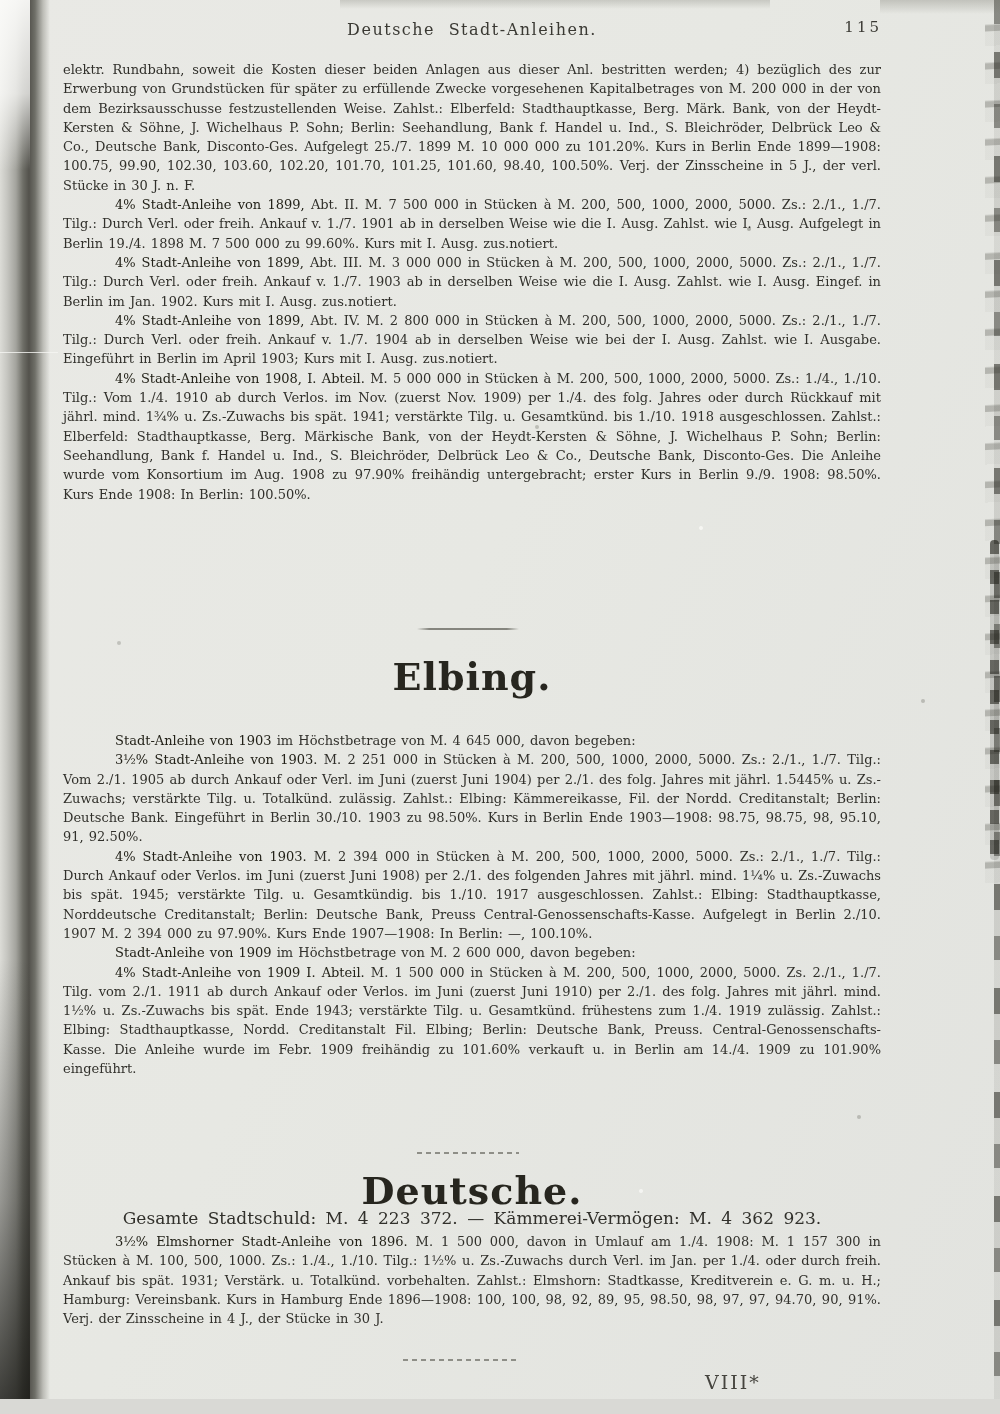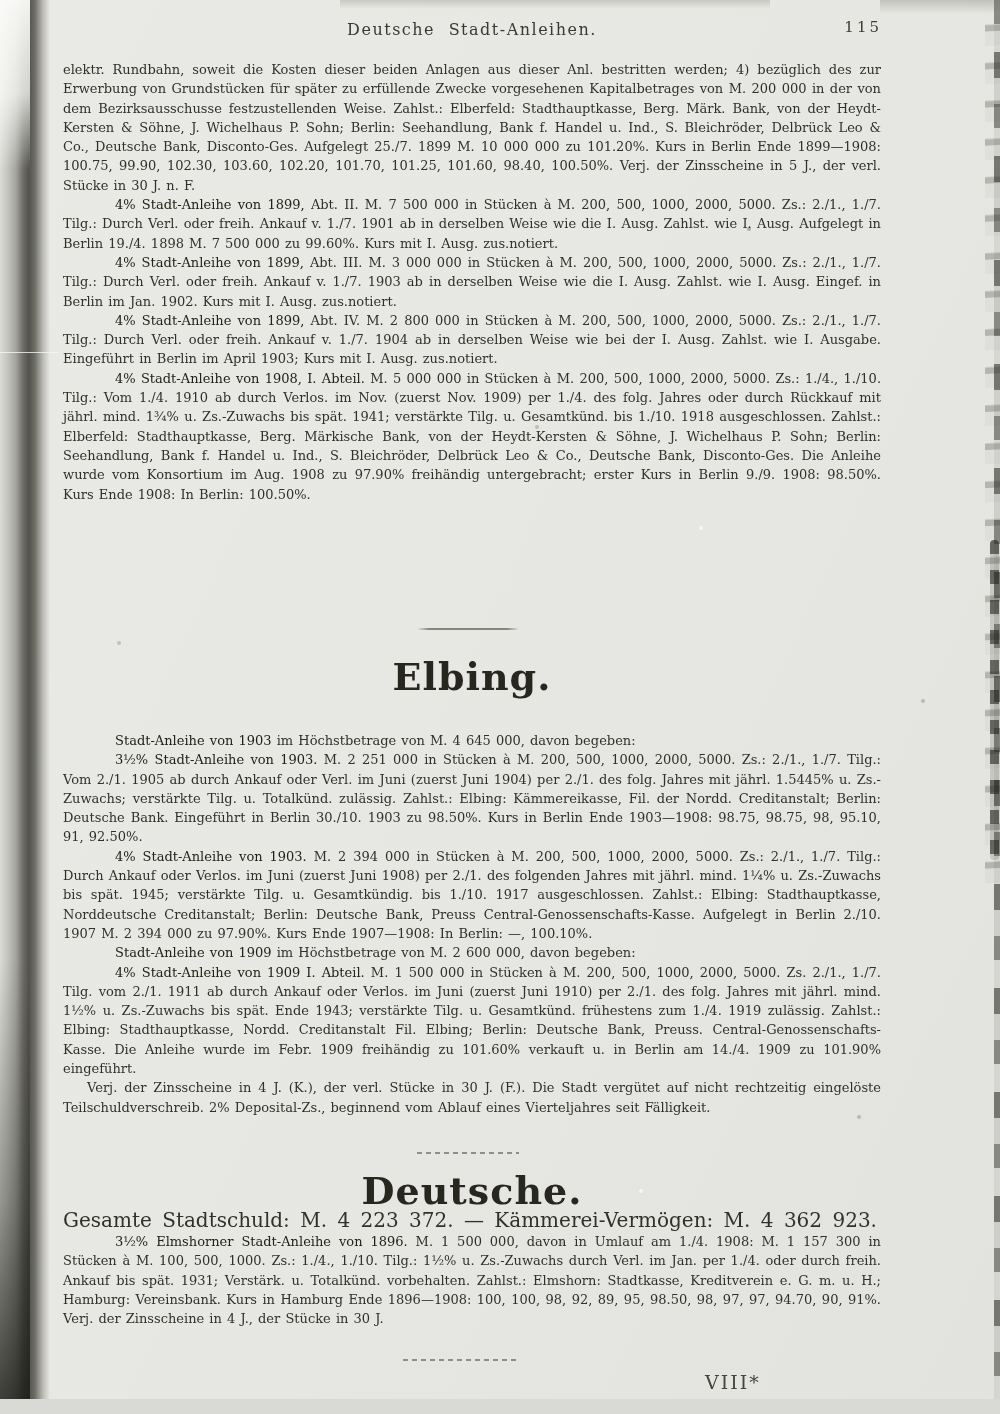--- a/index.html
+++ b/index.html
@@ -44,22 +44,22 @@
   .sec-elbing{top:723px;margin-top:8px;}
   .sec-elmshorn{top:1232px;}
   .para{text-indent:52px;margin:0;}
   .para.no-indent{text-indent:0;}
   .para.small-indent{text-indent:24px;}
   .lead{font-weight:normal;color:#232219;}
   .big-heading{position:absolute;left:63px;width:818px;text-align:center;margin:0;
     font-size:38px;font-weight:bold;letter-spacing:1px;line-height:1;color:#27261f;}
   .h-elbing{top:658px;}
   .h-elmshorn{top:1172px;}
-  .summary-line{position:absolute;left:63px;top:1208px;width:818px;text-align:left;
-    font-size:20px;word-spacing:4px;color:#31302b;}
+  .summary-line{position:absolute;left:63px;top:1208px;width:818px;text-align:center;
+    font-size:17px;word-spacing:4px;color:#31302b;}
   .divider{position:absolute;height:2px;}
   .divider-solid{background:linear-gradient(90deg,rgba(100,100,92,0) 0%,rgba(100,100,92,.75) 12%,rgba(100,100,92,.75) 88%,rgba(100,100,92,0) 100%);}
   .divider-dashed{background:repeating-linear-gradient(90deg,rgba(105,105,97,.7) 0 5px,rgba(105,105,97,0) 5px 9px);}
   .div1{top:628px;left:417px;width:102px;}
   .div2{top:1152px;left:417px;width:102px;}
   .div3{top:1359px;left:403px;width:117px;}
   .footer-sig{position:absolute;left:705px;top:1371px;font-size:19px;letter-spacing:2px;color:#45443e;}
 </style>
 </head>
 <body>
@@ -90,21 +90,20 @@
 
   <div class="divider divider-solid div1"></div>
 
   <h2 class="big-heading h-elbing">Elbing.</h2>
   <div class="textcol sec-elbing">
     <p class="para"><span class="lead">Stadt-Anleihe von 1903</span> <span>im Höchstbetrage von M. 4 645 000, davon begeben:</span></p>
     <p class="para"><span class="lead">3½% Stadt-Anleihe von 1903.</span> <span>M. 2 251 000 in Stücken à M. 200, 500, 1000, 2000, 5000. Zs.: 2./1., 1./7. Tilg.: Vom 2./1. 1905 ab durch Ankauf oder Verl. im Juni (zuerst Juni 1904) per 2./1. des folg. Jahres mit jährl. 1.5445% u. Zs.-Zuwachs; verstärkte Tilg. u. Totalkünd. zulässig. Zahlst.: Elbing: Kämmereikasse, Fil. der Nordd. Creditanstalt; Berlin: Deutsche Bank. Eingeführt in Berlin 30./10. 1903 zu 98.50%. Kurs in Berlin Ende 1903—1908: 98.75, 98.75, 98, 95.10, 91, 92.50%.</span></p>
     <p class="para"><span class="lead">4% Stadt-Anleihe von 1903.</span> <span>M. 2 394 000 in Stücken à M. 200, 500, 1000, 2000, 5000. Zs.: 2./1., 1./7. Tilg.: Durch Ankauf oder Verlos. im Juni (zuerst Juni 1908) per 2./1. des folgenden Jahres mit jährl. mind. 1¼% u. Zs.-Zuwachs bis spät. 1945; verstärkte Tilg. u. Gesamtkündig. bis 1./10. 1917 ausgeschlossen. Zahlst.: Elbing: Stadthauptkasse, Norddeutsche Creditanstalt; Berlin: Deutsche Bank, Preuss Central-Genossenschafts-Kasse. Aufgelegt in Berlin 2./10. 1907 M. 2 394 000 zu 97.90%. Kurs Ende 1907—1908: In Berlin: —, 100.10%.</span></p>
     <p class="para"><span class="lead">Stadt-Anleihe von 1909</span> <span>im Höchstbetrage von M. 2 600 000, davon begeben:</span></p>
     <p class="para"><span class="lead">4% Stadt-Anleihe von 1909 I. Abteil.</span> <span>M. 1 500 000 in Stücken à M. 200, 500, 1000, 2000, 5000. Zs. 2./1., 1./7. Tilg. vom 2./1. 1911 ab durch Ankauf oder Verlos. im Juni (zuerst Juni 1910) per 2./1. des folg. Jahres mit jährl. mind. 1½% u. Zs.-Zuwachs bis spät. Ende 1943; verstärkte Tilg. u. Gesamtkünd. frühestens zum 1./4. 1919 zulässig. Zahlst.: Elbing: Stadthauptkasse, Nordd. Creditanstalt Fil. Elbing; Berlin: Deutsche Bank, Preuss. Central-Genossenschafts-Kasse. Die Anleihe wurde im Febr. 1909 freihändig zu 101.60% verkauft u. in Berlin am 14./4. 1909 zu 101.90% eingeführt.</span></p>
-    <p class="para small-indent"><span>Verj. der Zinsscheine in 4 J. (K.), der verl. Stücke in 30 J. (F.). Die Stadt vergütet auf nicht rechtzeitig eingelöste Teilschuldverschreib. 2% Deposital-Zs., beginnend vom Ablauf eines Vierteljahres seit Fälligkeit.</span></p>
   </div>
 
   <div class="divider divider-dashed div2"></div>
 
   <h2 class="big-heading h-elmshorn">Deutsche.</h2>
   <div class="summary-line">Gesamte Stadtschuld: M. 4 223 372. — Kämmerei-Vermögen: M. 4 362 923.</div>
   <div class="textcol sec-elmshorn">
     <p class="para"><span class="lead">3½% Elmshorner Stadt-Anleihe von 1896.</span> <span>M. 1 500 000, davon in Umlauf am 1./4. 1908: M. 1 157 300 in Stücken à M. 100, 500, 1000. Zs.: 1./4., 1./10. Tilg.: 1½% u. Zs.-Zuwachs durch Verl. im Jan. per 1./4. oder durch freih. Ankauf bis spät. 1931; Verstärk. u. Totalkünd. vorbehalten. Zahlst.: Elmshorn: Stadtkasse, Kreditverein e. G. m. u. H.; Hamburg: Vereinsbank. Kurs in Hamburg Ende 1896—1908: 100, 100, 98, 92, 89, 95, 98.50, 98, 97, 97, 94.70, 90, 91%. Verj. der Zinsscheine in 4 J., der Stücke in 30 J.</span></p>
   </div>
 

